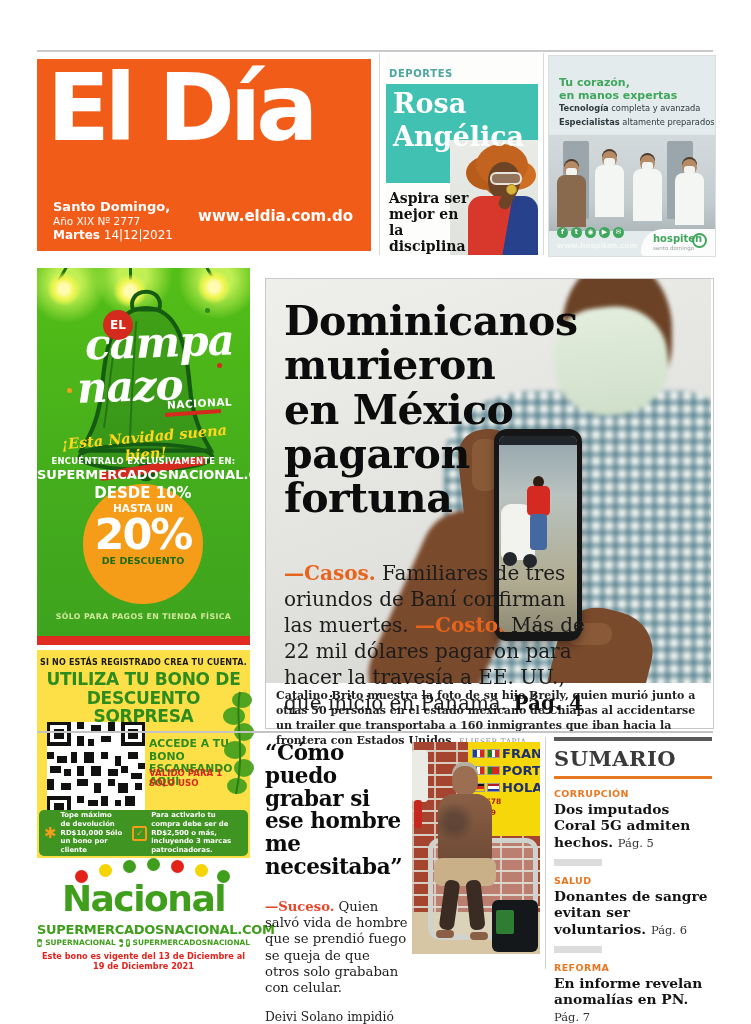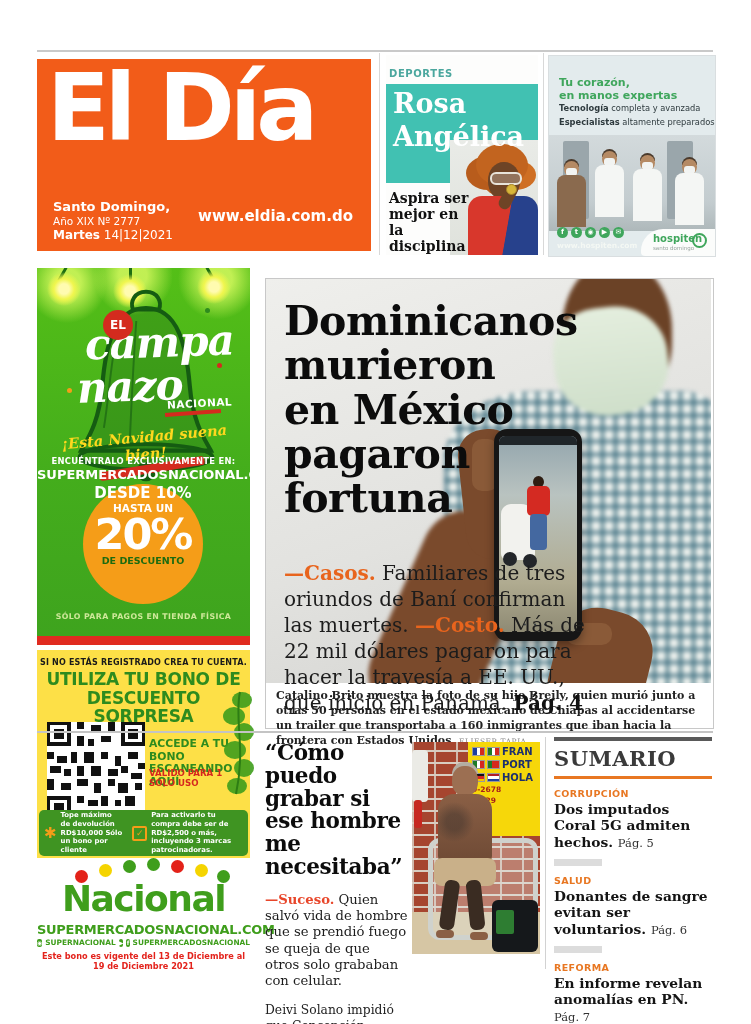--- a/index.html
+++ b/index.html
@@ -148,39 +148,39 @@
   .deck{left:18px;top:281px;width:312px;z-index:5;font-size:20px;line-height:1.3;color:#1c1c1c;}
   .deck .lab{color:#e8641d;font-weight:bold;}
   .deck .pg{font-weight:bold;color:#111;}
   .main-cap{position:absolute;left:0;bottom:0;width:447px;height:45px;background:#fff;box-sizing:border-box;padding:6px 10px 0 10px;}
   .main-cap-text{font-size:11px;font-weight:bold;line-height:1.35;color:#222;}
   .credit{font-weight:normal;font-size:7.5px;color:#8a8a8a;letter-spacing:.5px;}
 
   
   .quote{left:265px;top:742px;width:143px;}
   .quote-h{font-weight:bold;font-size:21.5px;line-height:1.06;color:#0c0c0c;letter-spacing:-.4px;}
-  .quote-deck{margin-top:13px;font-size:13.2px;line-height:1.24;color:#1c1c1c;}
+  .quote-deck{margin-top:20px;font-size:13.2px;line-height:1.24;color:#1c1c1c;}
   .quote-deck .lab{color:#e8462a;font-weight:bold;}
   .quote-body{margin-top:13px;font-size:12.3px;line-height:1.3;color:#222;}
 
   .polanco{left:412px;top:742px;width:128px;}
   .pol-photo{position:relative;width:128px;height:212px;overflow:hidden;
     background:
       repeating-linear-gradient(90deg,rgba(216,205,193,.85) 0 2px,rgba(216,205,193,0) 2px 22px),
       repeating-linear-gradient(0deg,#a6452f 0 10px,#d8cdc1 10px 12px);}
   .pol-sand{position:absolute;left:0;bottom:0;width:128px;height:42px;background:#d6c6a4;}
   .pol-sign{position:absolute;right:0;top:0;width:72px;height:94px;background:#f6d70a;padding:4px 0 0 4px;box-sizing:border-box;}
   .sign-row{display:flex;align-items:center;gap:2px;margin-bottom:2px;}
   .flag{width:11px;height:7px;flex:none;border:.5px solid #999;}
   .f-fr{background:linear-gradient(90deg,#1c3fa0 33%,#fff 33% 66%,#d5281e 66%);}
   .f-it{background:linear-gradient(90deg,#1c7a28 33%,#fff 33% 66%,#d5281e 66%);}
   .f-pt{background:linear-gradient(90deg,#1c7a28 40%,#d5281e 40%);}
   .f-de{background:linear-gradient(0deg,#f5c400 33%,#d5281e 33% 66%,#111 66%);}
   .f-nl{background:linear-gradient(0deg,#1c3fa0 33%,#fff 33% 66%,#b01c28 66%);}
-  .sign-word{font-size:10px;font-weight:bold;color:#1c2f6e;font-family:"DejaVu Sans","Liberation Sans",sans-serif;}
+  .sign-word{font-size:13px;font-weight:bold;color:#1c2f6e;font-family:"DejaVu Sans","Liberation Sans",sans-serif;}
   .sign-num{font-size:7.5px;font-weight:bold;color:#a8201a;margin-top:2px;}
   .pol-person-bg{position:absolute;left:0;top:8px;width:16px;height:52px;background:#ebebe6;border-radius:4px;}
   .pol-ext{position:absolute;left:2px;top:58px;width:8px;height:28px;background:#c62820;border-radius:3px;}
   .pol-chair{position:absolute;left:16px;top:96px;width:100px;height:92px;border:5px solid #cfd2cd;border-radius:12px;background:rgba(230,232,228,.35);}
   .pol-head{position:absolute;left:40px;top:24px;width:26px;height:30px;background:#9c6f52;border-radius:46%;}
   .pol-hair{position:absolute;left:40px;top:20px;width:26px;height:12px;background:#b3ada2;border-radius:12px 12px 0 0;}
   .pol-torso{position:absolute;left:26px;top:52px;width:54px;height:70px;border-radius:16px 16px 8px 8px;
              background:radial-gradient(circle at 30% 40%,rgba(60,50,45,.45) 0 8px,rgba(60,50,45,0) 20px),
                         linear-gradient(180deg,#8a5f45,#6e4a35);}
   .pol-shorts{position:absolute;left:22px;top:116px;width:62px;height:28px;background:#c9b089;border-radius:8px;}

